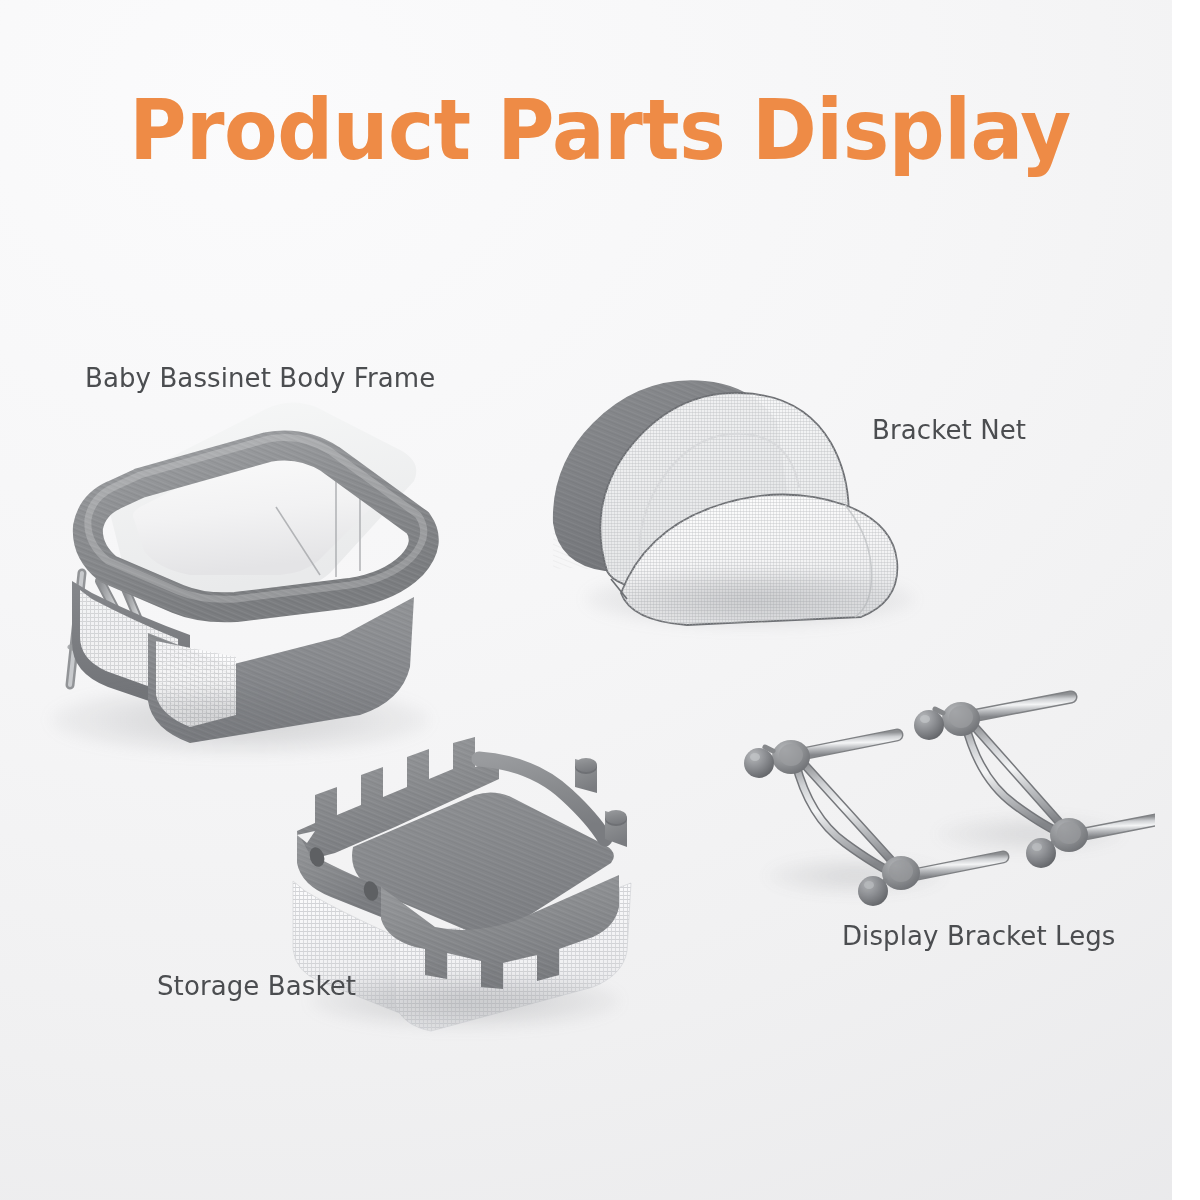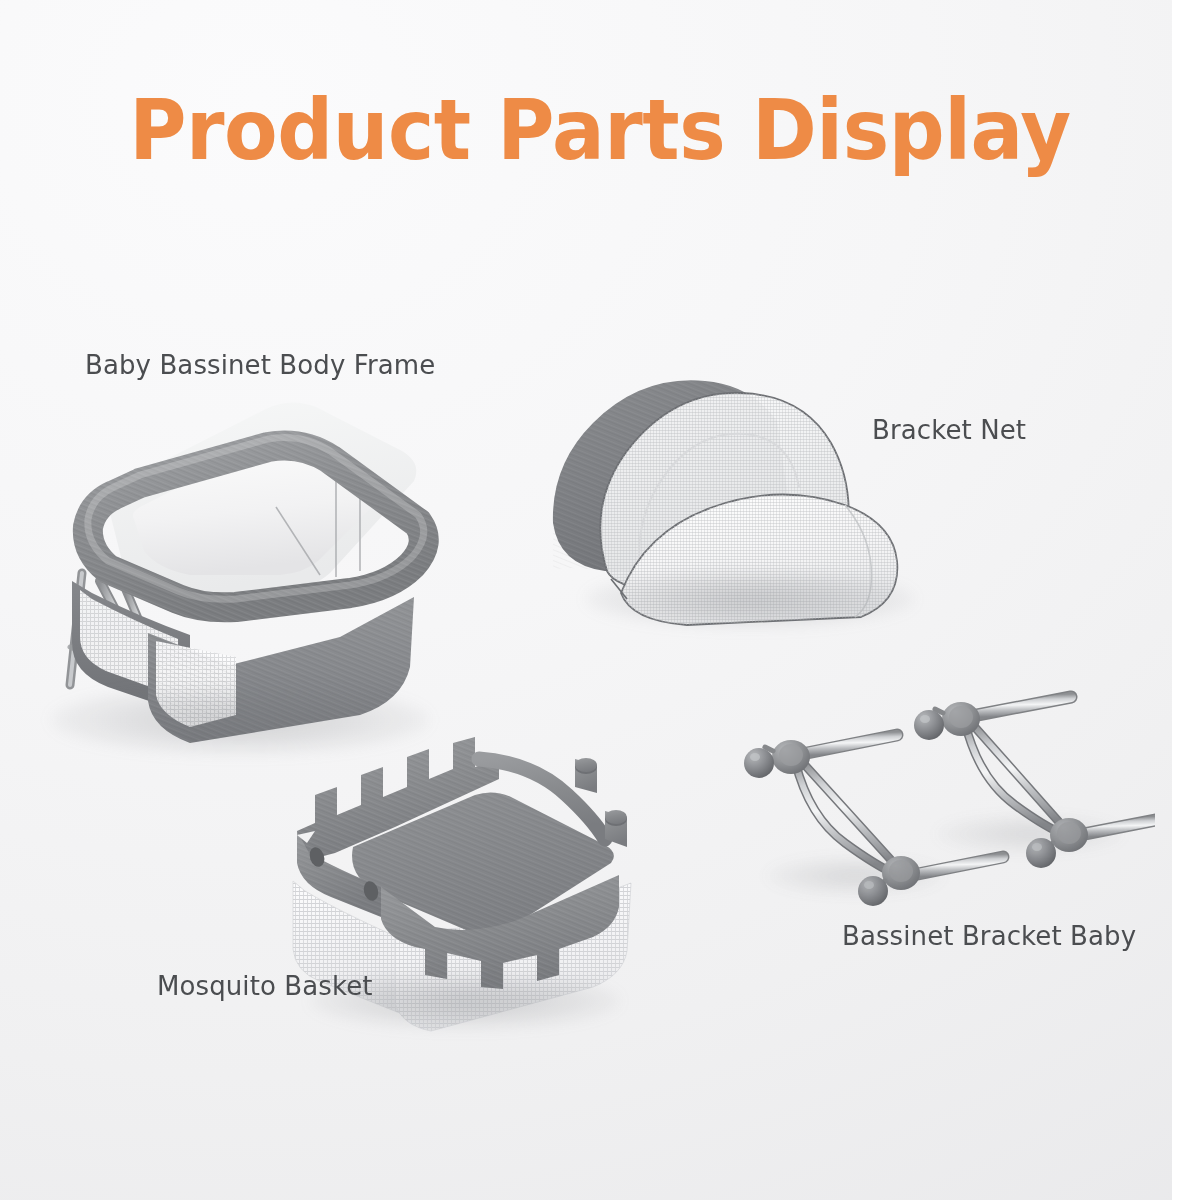--- a/index.html
+++ b/index.html
@@ -42,21 +42,21 @@
   
   .label {
     position: absolute;
     font-family: "DejaVu Sans", sans-serif;
     font-size: 26px;
     font-weight: 400;
     color: #4b4d50;
     white-space: nowrap;
     letter-spacing: 0.1px;
   }
-  .label-frame   { left: 85px;  top: 350px; }
+  .label-frame   { left: 85px;  top: 363px; }
   .label-net     { left: 872px; top: 415px; }
   .label-legs    { left: 842px; top: 921px; }
   .label-basket  { left: 157px; top: 971px; }
 
   
   .part { position: absolute; }
 
   
   .shadow {
     position: absolute;
@@ -406,17 +406,17 @@
         <circle cx="306" cy="168" r="15" fill="url(#wheelG)"></circle>
         <ellipse cx="302" cy="162" rx="5" ry="4" fill="#c2c4c7" opacity="0.75"></ellipse>
       </g>
     </svg>
   </div>
 
   <div class="label label-frame">Baby Bassinet Body Frame</div>
 
   <div class="label label-net">Bracket Net</div>
 
-  <div class="label label-basket">Mosquito Basket</div>
-
-  <div class="label label-legs">Bassinet Bracket Baby</div>
+  <div class="label label-basket">Storage Basket</div>
+
+  <div class="label label-legs">Display Bracket Legs</div>
 
 </div>
 
 </body></html>

